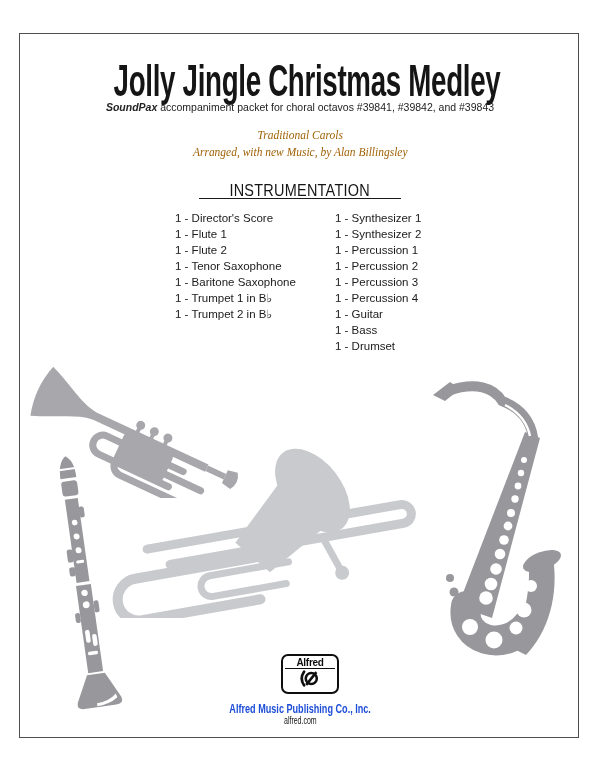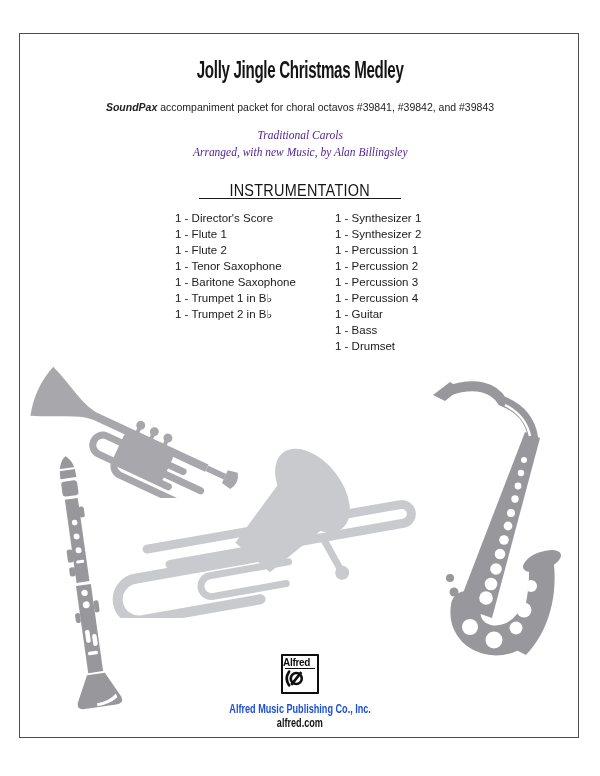--- a/index.html
+++ b/index.html
@@ -9,39 +9,39 @@
     --border-gray:#4d4d4d;
     --ink:#111111;
   }
   *{margin:0;padding:0;box-sizing:border-box}
   html,body{background:#ffffff}
   body{font-family:"Liberation Sans","DejaVu Sans",sans-serif;color:var(--ink)}
   .page{position:relative;width:600px;height:776px;background:#fff;overflow:hidden;margin:0 auto}
   .frame{position:absolute;left:19px;top:33px;width:560px;height:705px;border:1.5px solid var(--border-gray)}
   .center{position:absolute;left:0;width:100%;text-align:center;white-space:nowrap}
   .sqz{display:inline-block;transform:scaleX(var(--sx,1));transform-origin:center}
-  .title{top:56px;font-size:24px;font-weight:bold;letter-spacing:-.5px;color:#151515}
+  .title{top:56px;font-size:44px;font-weight:bold;letter-spacing:-.5px;color:#151515}
   .subtitle{top:101px;font-size:10.5px;color:#222}
   .subtitle .brand{font-weight:bold;font-style:italic}
-  .credits{top:126px;font-family:"Liberation Serif","DejaVu Serif",serif;font-style:italic;font-size:13.5px;line-height:17px;color:#4c1d95}
+  .credits{top:126px;font-family:"Liberation Serif","DejaVu Serif",serif;font-style:italic;font-size:13.5px;line-height:17px;color:#a16207}
   .instr-head{top:181px;font-size:17px;letter-spacing:.3px;color:#161616}
   .instr-rule{position:absolute;top:198px;left:50%;transform:translateX(-50%);width:202px;border-top:1.6px solid #1a1a1a}
   .col{position:absolute;top:210px;list-style:none;font-size:11.5px;line-height:16px;color:#1a1a1a}
   .col-left{left:175px}
   .col-right{left:335px}
   .art{position:absolute}
   .f-tp{fill:var(--trumpet-gray)} .s-tp{stroke:var(--trumpet-gray);fill:none}
   .f-in{fill:var(--instrument-gray)} .s-in{stroke:var(--instrument-gray);fill:none}
   .f-tb{fill:var(--trombone-gray)} .s-tb{stroke:var(--trombone-gray);fill:none}
   .f-wh{fill:#ffffff}
-  .logo{position:absolute;left:281px;top:654px;width:38px;height:40px;border:2.5px solid #0e0e0e;border-radius:1px;background:#fff}
+  .logo{position:absolute;left:281px;top:654px;width:58px;height:40px;border:2.5px solid #0e0e0e;border-radius:7px;text-align:center;background:#fff}
   .logo-word{font-size:10px;font-weight:bold;letter-spacing:-.3px;line-height:11px;margin-top:1px;color:#0e0e0e}
   .logo-rule{border-top:1.5px solid #0e0e0e;margin:0 2px 1px 2px}
   .publisher{top:701px;font-size:13px;font-weight:bold;color:#1d4ed8}
-  .website{top:715px;font-size:13px;font-weight:bold;color:#141414}
+  .website{top:715px;font-size:10px;font-weight:normal;color:#141414}
 </style>
 </head>
 <body>
 
 <div class="page">
   <div class="frame"></div>
 
   <h1 class="center title"><span class="sqz" style="--sx:.63">Jolly Jingle Christmas Medley</span></h1>
 
   <p class="center subtitle"><span class="brand">SoundPax</span><span> accompaniment packet for choral octavos #39841, #39842, and #39843</span></p>

